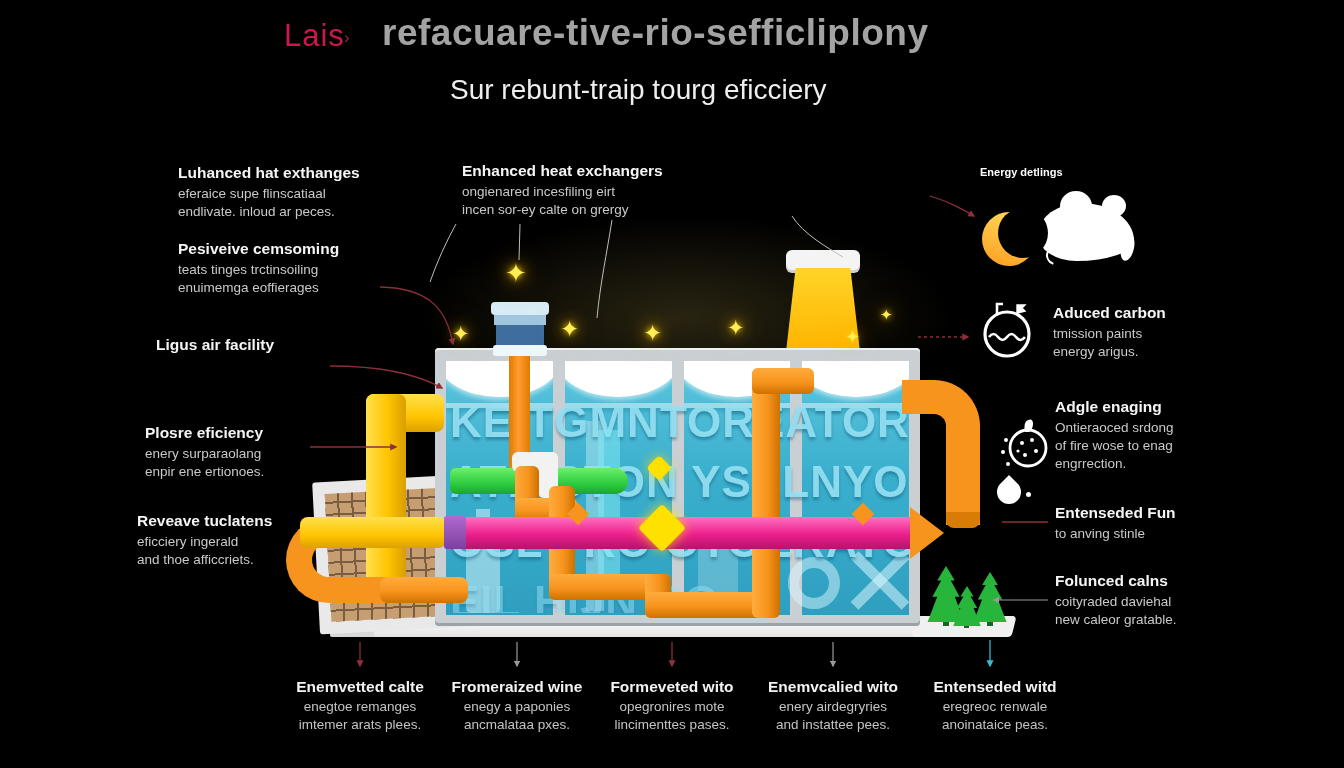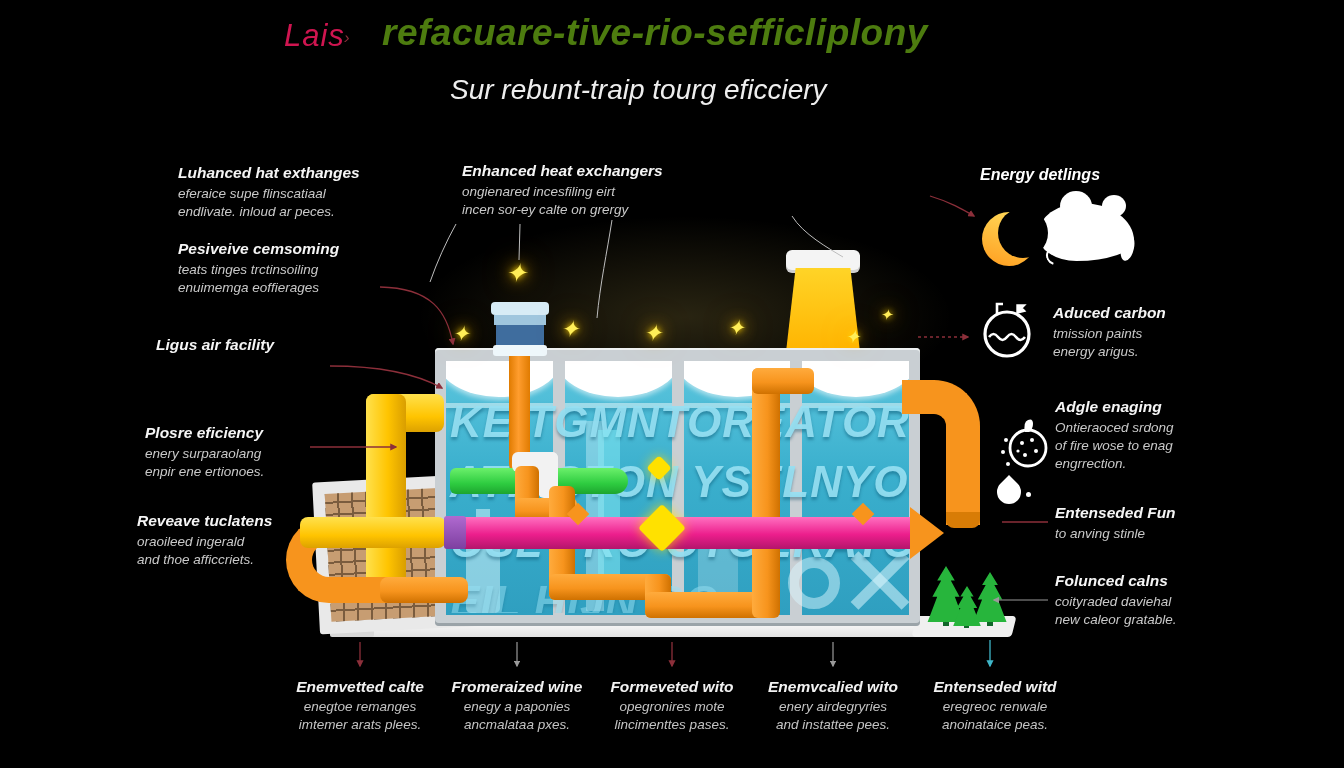--- a/index.html
+++ b/index.html
@@ -1,28 +1,28 @@
 <!DOCTYPE html>
 <html><head>
 <meta charset="utf-8">
 <style>
   html,body{margin:0;padding:0;background:#000;}
   #stage{position:relative;width:1216px;height:768px;background:#000;overflow:hidden;
-         font-family:"Liberation Sans",sans-serif;color:#fff;font-style:italic;}
+         font-family:"Liberation Sans",sans-serif;color:#fff;}
   
   .brand{position:absolute;left:284px;top:18px;font-size:31px;color:#cf1550;letter-spacing:1px;}
   .brand-arrow{position:absolute;left:344px;top:28px;font-size:17px;color:#8c2f3a;}
-  .title{position:absolute;left:382px;top:12px;font-size:37px;font-weight:700;color:#4d7c0f;letter-spacing:.5px;white-space:nowrap;}
+  .title{position:absolute;left:382px;top:12px;font-size:37px;font-weight:700;color:#a3a3a3;letter-spacing:.5px;white-space:nowrap;}
   .subtitle{position:absolute;left:450px;top:74px;font-size:28px;font-weight:400;color:#eee;white-space:nowrap;}
   
   .note{position:absolute;text-align:left;}
   .note .t{font-size:15.5px;font-weight:700;color:#f5f5f5;margin-bottom:3px;}
   .note .b{font-size:13.5px;color:#c9c9c9;line-height:1.35;white-space:pre-line;}
   .note.left-align{text-align:left;}
-  .rp-head{position:absolute;left:980px;top:166px;font-size:16px;font-weight:700;color:#fff;}
+  .rp-head{position:absolute;left:980px;top:166px;font-size:11px;font-weight:700;color:#fff;}
   .bnote{position:absolute;top:678px;width:190px;text-align:center;}
   .bnote .t{font-size:15.5px;font-weight:700;color:#f2f2f2;margin-bottom:2px;}
   .bnote .b{font-size:13.5px;color:#c4c4c4;line-height:1.35;white-space:pre-line;}
   
   .abs{position:absolute;}
   .glow{left:415px;top:215px;width:540px;height:170px;z-index:1;
         background:radial-gradient(ellipse at 50% 60%,rgba(255,225,110,.16),rgba(255,225,110,0) 70%);}
   
   .platform{left:366px;top:619px;width:642px;height:18px;background:linear-gradient(180deg,#ffffff,#e2e2e2);border-radius:3px;z-index:2;}
   .platform-wing{left:330px;top:624px;width:44px;height:13px;background:#d8d8d8;border-radius:2px;z-index:2;}
@@ -130,21 +130,21 @@
   <div class="note" style="left:156px;top:336px;width:180px;">
     <div class="t">Ligus air facility</div>
   </div>
   <div class="note" style="left:145px;top:424px;width:185px;">
     <div class="t">Plosre eficiency</div>
     <div class="b">enery surparaolang
 enpir ene ertionoes.</div>
   </div>
   <div class="note" style="left:137px;top:512px;width:170px;">
     <div class="t">Reveave tuclatens</div>
-    <div class="b">oraoileed ingerald
+    <div class="b">eficciery ingerald
 and thoe afficcriets.</div>
   </div>
 
   <div class="note left-align" style="left:462px;top:162px;width:225px;">
     <div class="t">Enhanced heat exchangers</div>
     <div class="b">ongienared incesfiling eirt
 incen sor-ey calte on grergy</div>
   </div>
 
   <div class="rp-head">Energy detlings</div>

